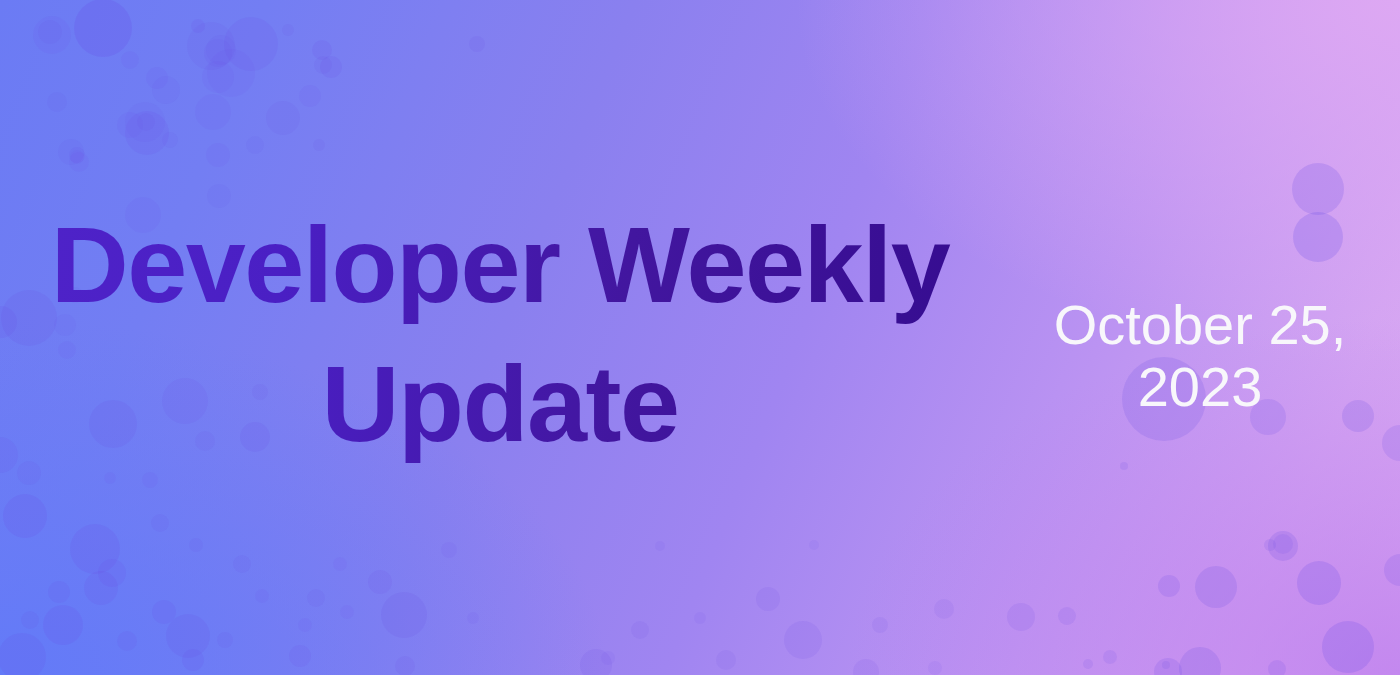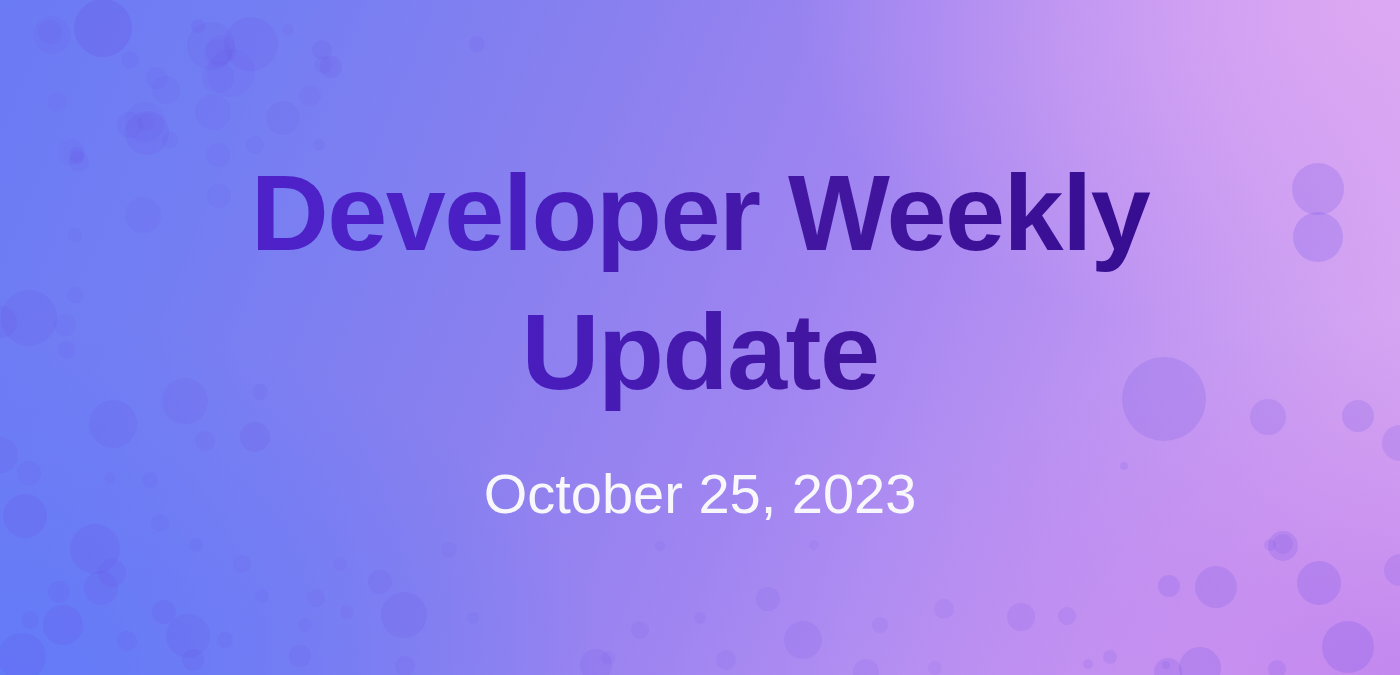--- a/index.html
+++ b/index.html
@@ -46,23 +46,22 @@
     inset:0;
     pointer-events:none;
   }
   #bubbles svg { display:block; width:1400px; height:675px; }
 
   
   #content {
     position:absolute;
     inset:0;
     display:flex;
-    flex-direction:column;
+    flex-direction:row;
     align-items:center;
-    justify-content:center;
     text-align:center;
     padding-bottom:6px;
   }
 
   #title {
     font-size:108px;
     line-height:1.28;
     font-weight:700;
     letter-spacing:-1.5px;
     max-width:1000px;

